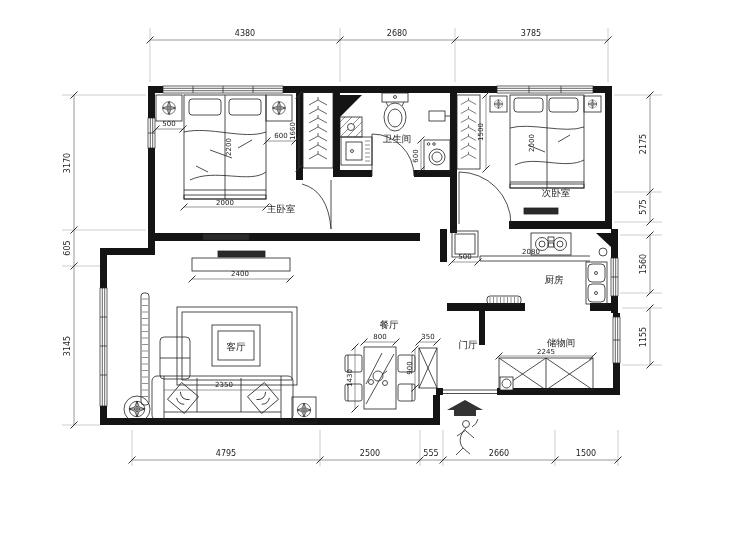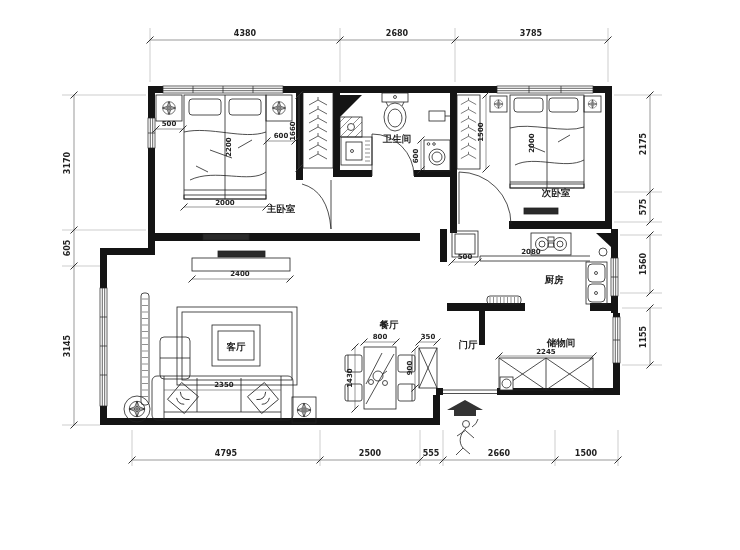--- a/index.html
+++ b/index.html
@@ -1,17 +1,17 @@
 <!DOCTYPE html>
 <html><head>
 <meta charset="utf-8">
 <style>
   html,body{margin:0;padding:0;background:#fff;}
   .frame{width:740px;height:550px;background:#ffffff;position:relative;overflow:hidden;
-         font-family:"DejaVu Sans",sans-serif;font-weight:bold;}
+         font-family:"DejaVu Sans",sans-serif;}
   svg{display:block;}
   svg text{fill:#222;font-family:"DejaVu Sans",sans-serif;}
   .dimtxt{font-size:8px;}
   .dimtxt-s{font-size:7px;}
   .roomtxt{font-size:9.5px;}
 </style>
 </head>
 <body>
 
 <div class="frame">

